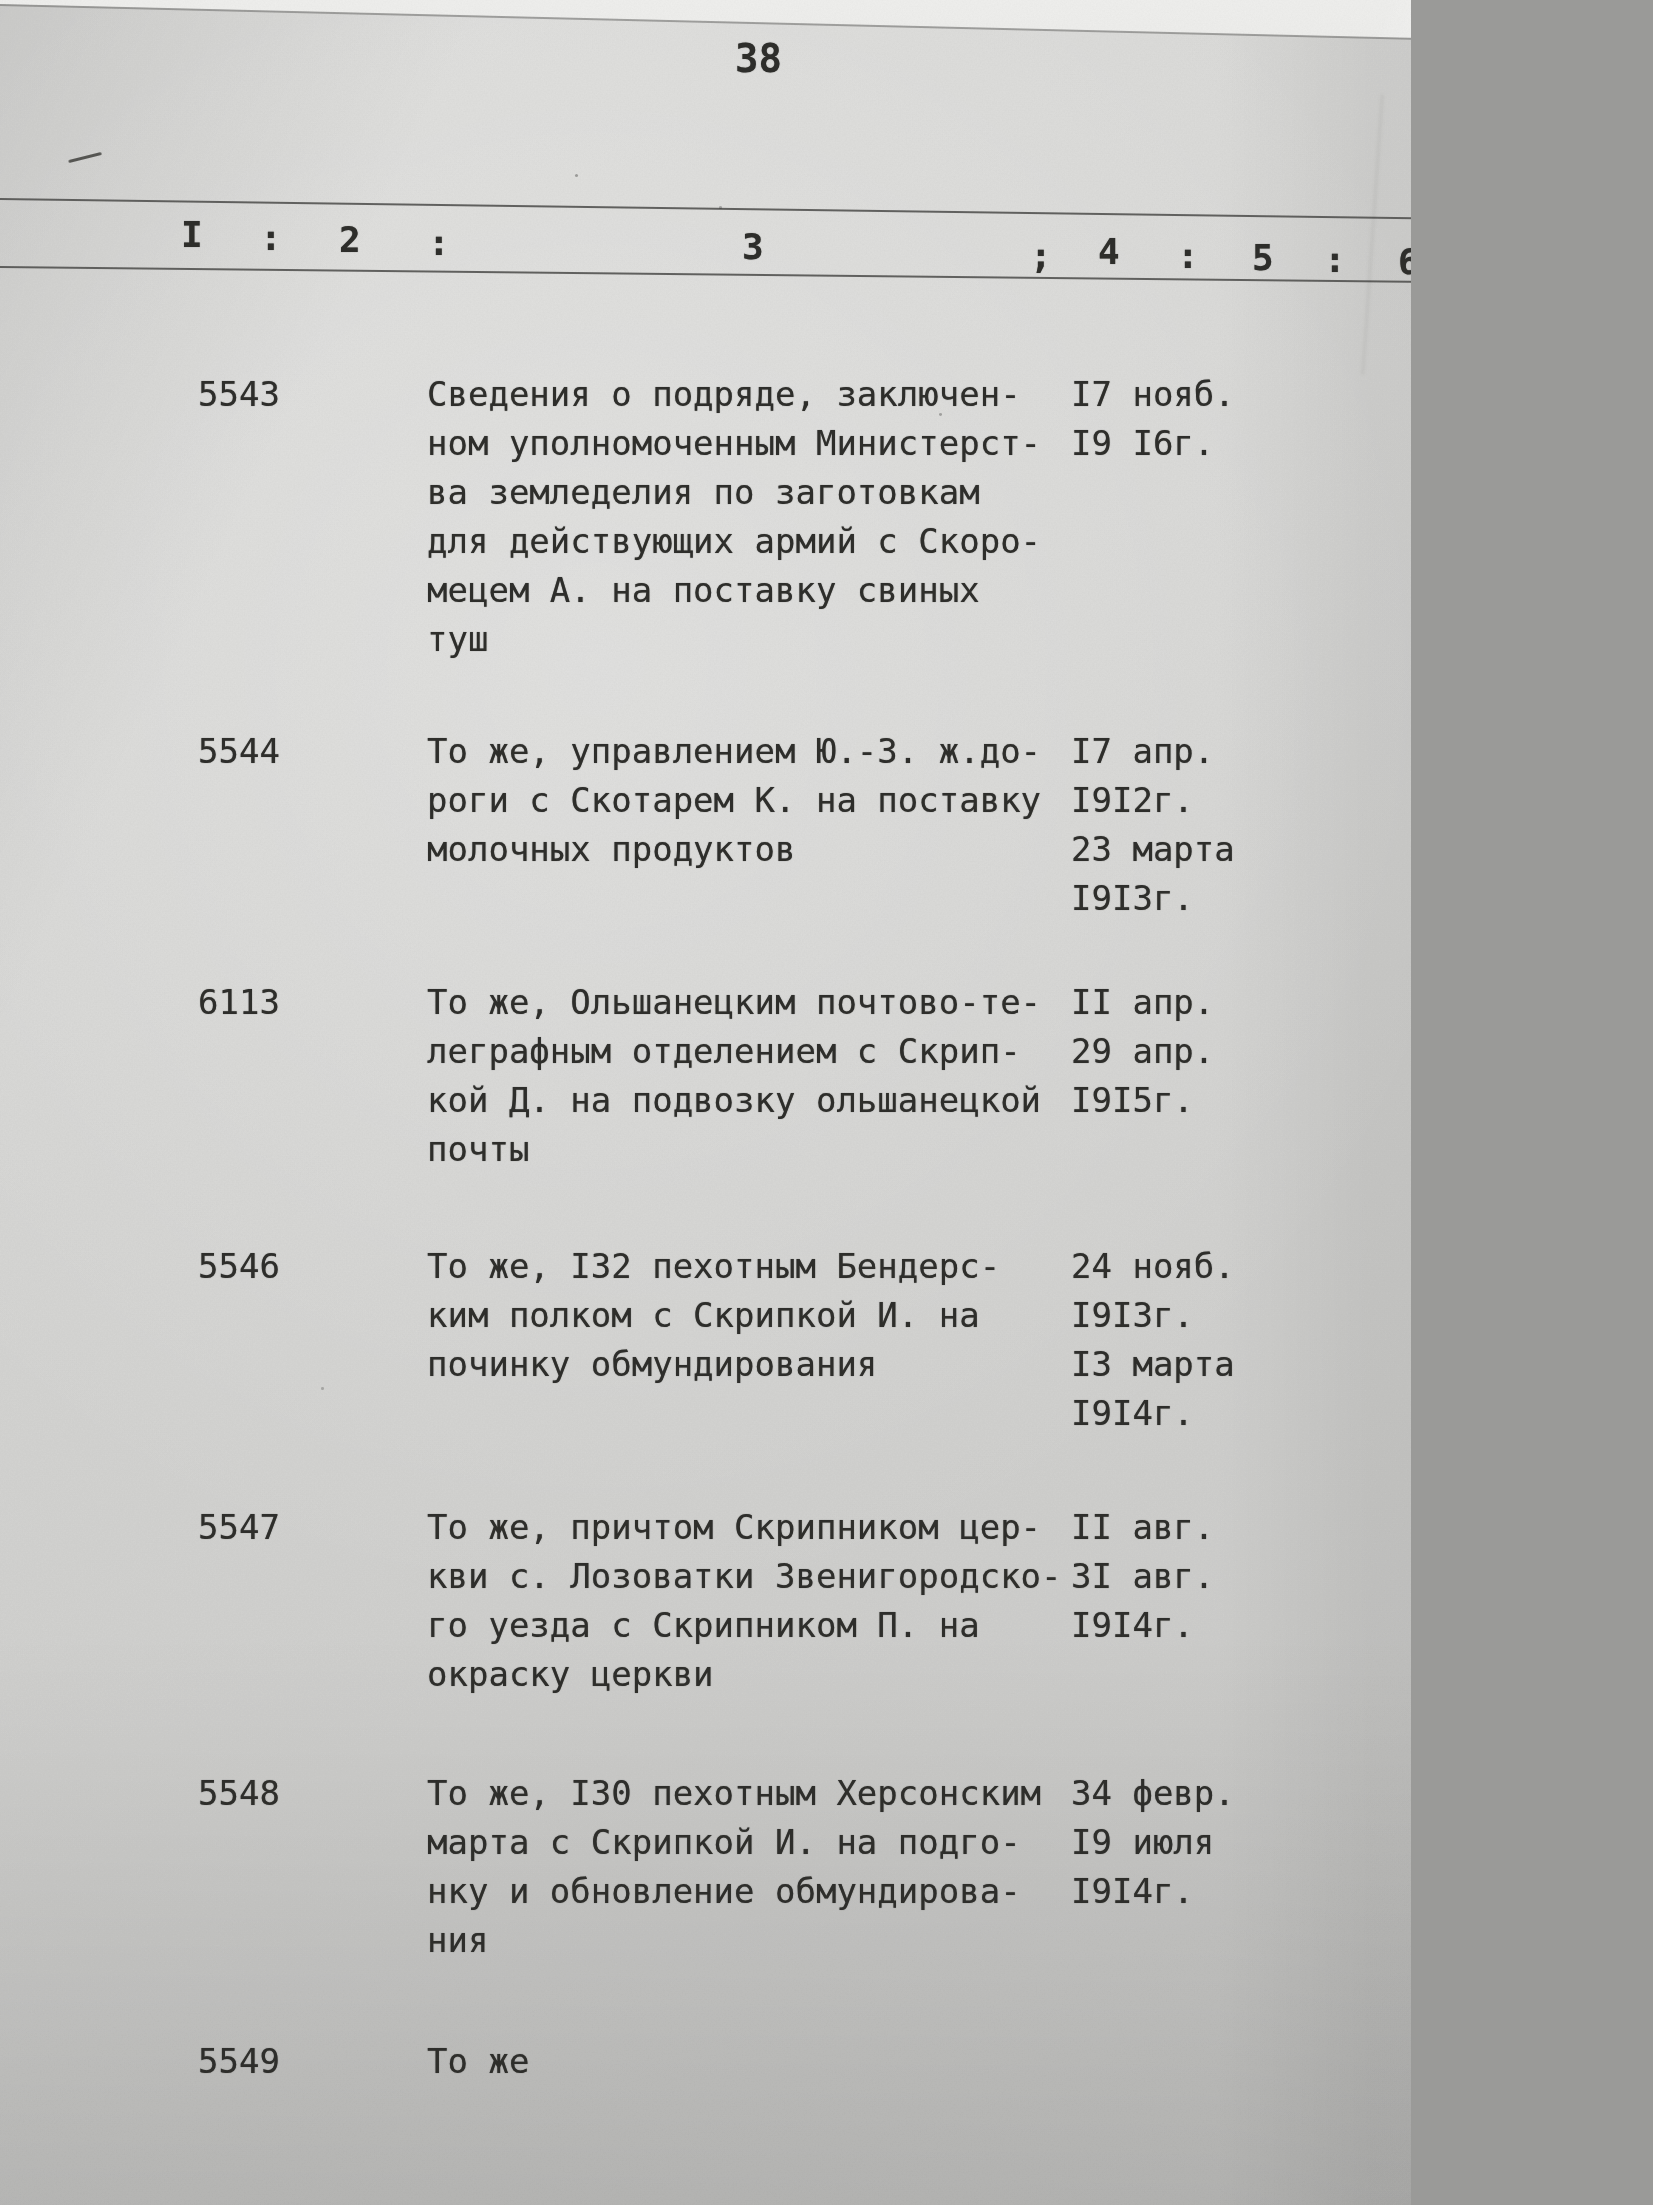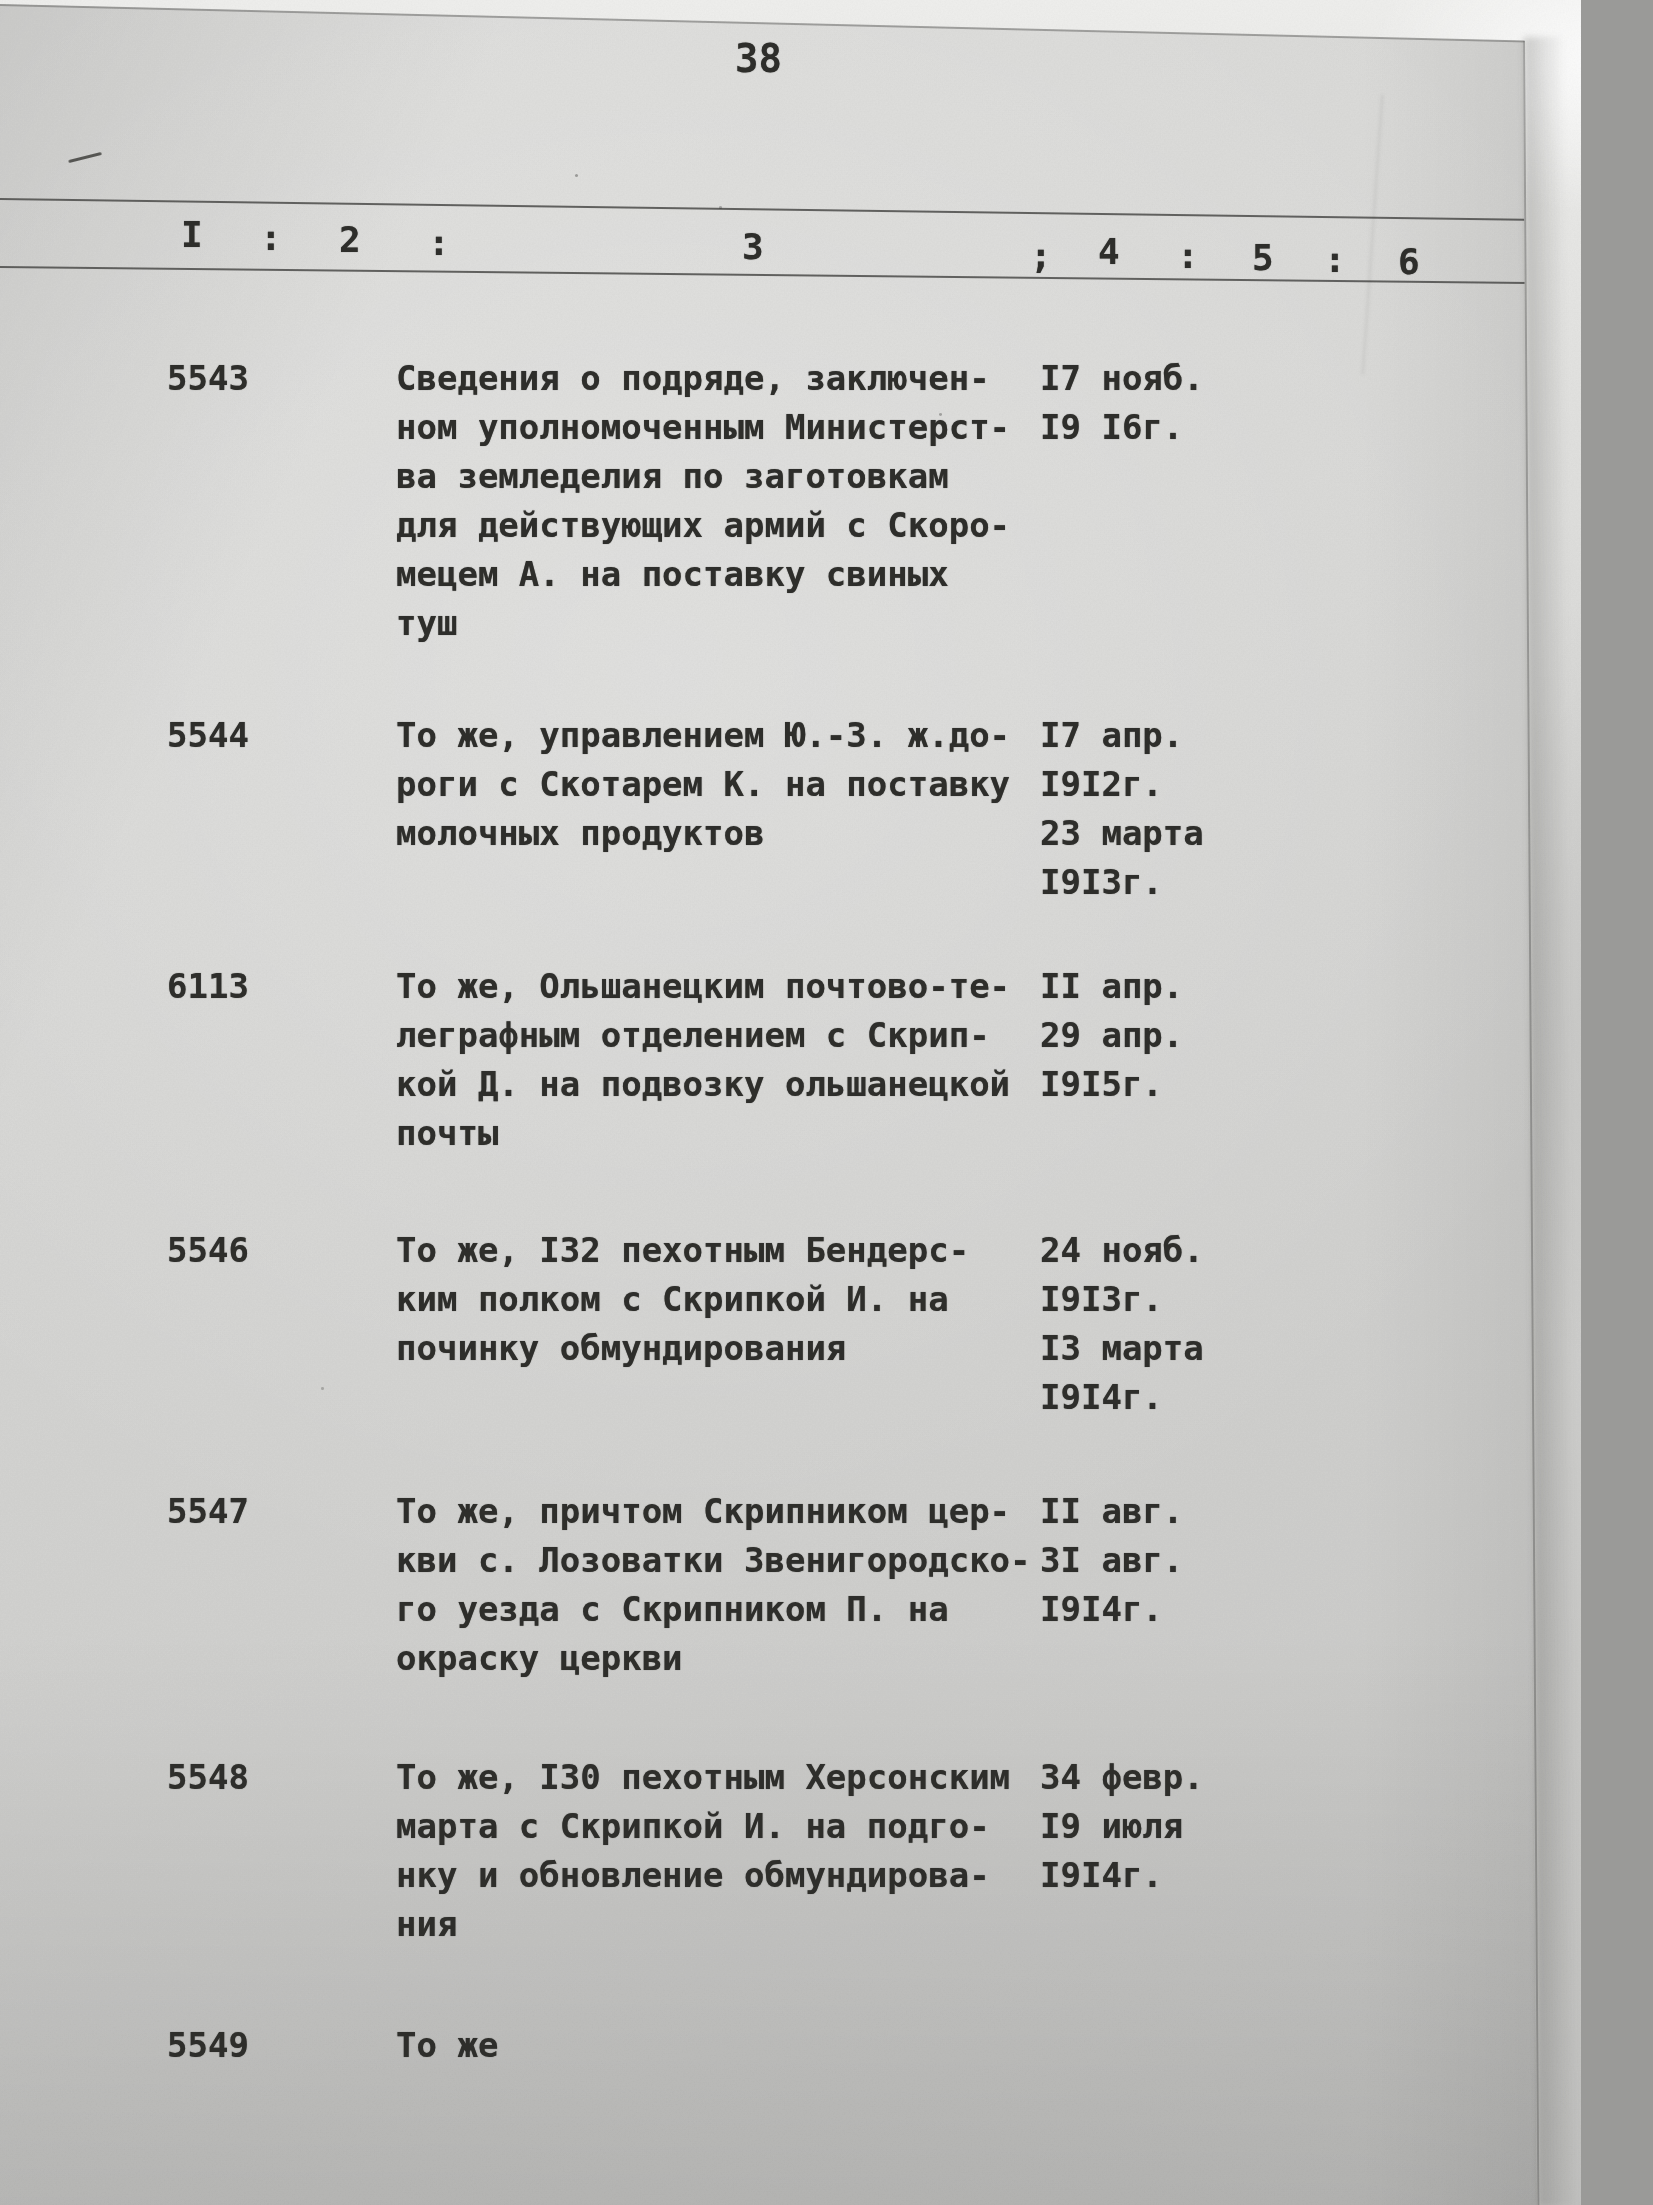--- a/index.html
+++ b/index.html
@@ -1,17 +1,17 @@
 <!DOCTYPE html>
 <html style="font-size:13.6px"><head>
 <meta charset="utf-8">
 <style>
   html,body{margin:0;padding:0;background:#9a9a98;}
   #stage{
-    position:relative;width:1581px;height:2205px;overflow:hidden;
+    position:relative;width:1411px;height:2205px;overflow:hidden;
     font-family:"DejaVu Sans Mono","Liberation Mono",monospace;
   }
   
   .backdrop{
     position:absolute;inset:0;
     background:
       radial-gradient(357px 221px at 1621px 60px, rgba(255,255,255,0.95), rgba(255,255,255,0) 70%),
       radial-gradient(255px 596px at 1642px 978px, rgba(0,0,0,0.07), rgba(0,0,0,0) 70%),
       linear-gradient(180deg,#efefed 0%,#e2e2e0 18%,#d4d4d2 45%,#c9c9c7 75%,#c2c2c0 100%);
   }
@@ -47,21 +47,21 @@
   }
   
   .rule{position:absolute;height:1.7px;background:#4c4c4a;opacity:0.85;filter:blur(0.4px);transform-origin:0 0;}
   .rule-top{left:0;top:198px;width:1531px;transform:rotate(0.78deg);}
   .rule-bottom{left:0;top:266px;width:1536px;transform:rotate(0.60deg);}
   
   .ink{color:#2e2e2b;text-shadow:0 0 1px rgba(25,25,22,0.55);filter:blur(0.3px);}
   .page-number{position:absolute;left:735px;top:36px;font-size:39px;font-weight:700;}
   .col-head{position:absolute;font-size:36px;font-weight:700;}
   .entry-row{position:absolute;left:0;width:1654px;}
-  .cell{position:absolute;top:0;font-size:34px;font-weight:700;line-height:49px;white-space:pre-line;}
+  .cell{position:absolute;top:16px;font-size:34px;font-weight:400;line-height:49px;white-space:pre-line;margin-left:31px;}
   .cell.num{left:167px;}
   .cell.desc{left:396px;}
   .cell.dates{left:1040px;}
   
   .mark{position:absolute;background:rgba(45,45,42,0.75);border-radius:1.7px;}
   .mark-stroke{left:68px;top:156px;width:34px;height:2.6px;transform:rotate(-14deg);filter:blur(0.4px);}
   .speck1{left:575px;top:174px;width:3.4px;height:3.4px;opacity:0.5;border-radius:50%;}
   .speck2{left:719px;top:206px;width:2.6px;height:2.6px;opacity:0.4;border-radius:50%;}
   .speck3{left:939px;top:413px;width:3.4px;height:2.6px;opacity:0.45;border-radius:50%;}
   .speck4{left:321px;top:1387px;width:2.6px;height:2.6px;opacity:0.35;border-radius:50%;}

